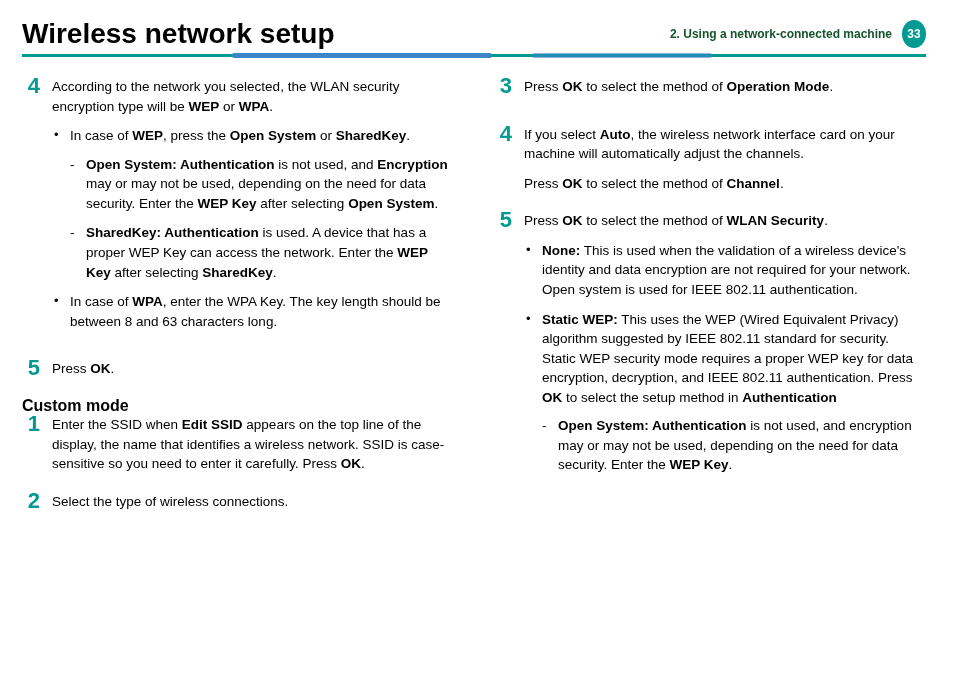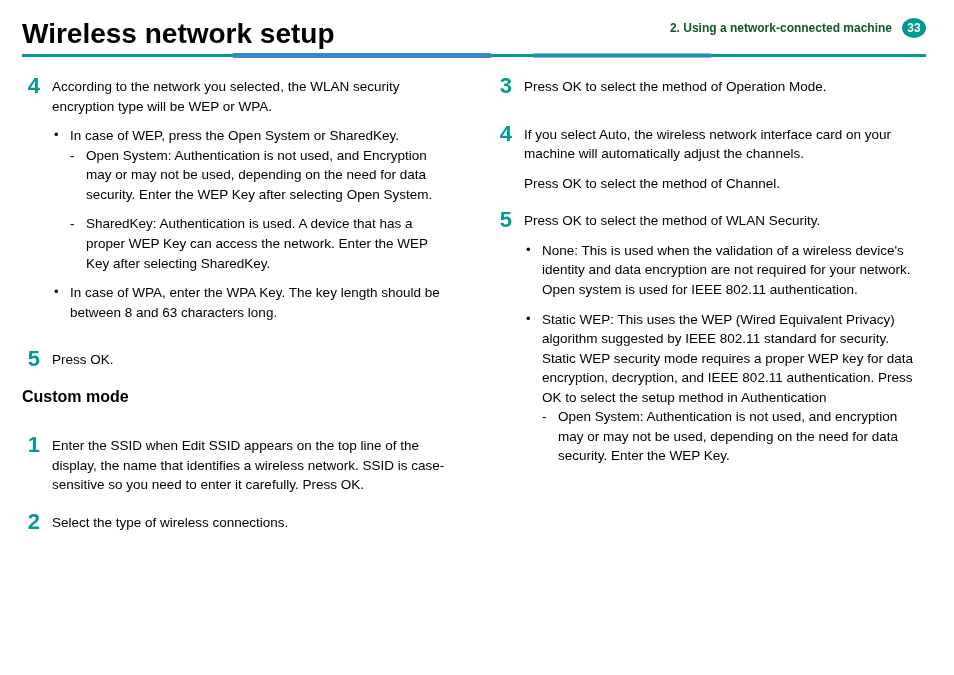--- a/index.html
+++ b/index.html
@@ -8,41 +8,41 @@
       width: 954px;
       height: 675px;
       background: #fff;
       color: #000;
       position: relative;
       padding: 18px 28px 20px 22px;
     }
     .header {
       display: flex;
       justify-content: space-between;
-      align-items: flex-start;
+      align-items: center;
       margin-bottom: 4px;
     }
     .page-title {
       font-size: 28px;
       font-weight: 700;
       color: #000;
     }
     .header-right {
       display: flex;
       align-items: center;
       gap: 10px;
     }
     .chapter-label {
       font-size: 12px;
       font-weight: 700;
       color: #14532d;
     }
     .page-badge {
       width: 24px;
-      height: 20px;
+      height: 28px;
       border-radius: 50%;
       background: #009a93;
       color: #fff;
       font-size: 12px;
       font-weight: 700;
       display: flex;
       align-items: center;
       justify-content: center;
     }
     .rule {
@@ -114,41 +114,41 @@
     ul.bullets > li::before {
       content: "•";
       position: absolute;
       left: 2px;
       top: 0;
       font-size: 13px;
     }
     ul.dashes {
       list-style: none;
       padding-left: 0;
-      margin-top: 0;
+      margin-top: 9px;
     }
     ul.dashes > li {
       position: relative;
       padding-left: 16px;
       margin-bottom: 10px;
       font-size: 13.5px;
       line-height: 1.45;
     }
     ul.dashes > li::before {
       content: "-";
       position: absolute;
       left: 0;
       top: 0;
     }
     .subheading {
       font-size: 16px;
       font-weight: 700;
-      margin: 14px 0 30px 0;
-    }
-    b { font-weight: 400; }
+      margin: 14px 0 0 0;
+    }
+    b { font-weight: 700; }
   </style>
 </head>
 <body>
 
 <div class="header">
   <h1 class="page-title">Wireless network setup</h1>
   <div class="header-right">
     <span class="chapter-label">2.  Using a network-connected machine</span>
     <span class="page-badge">33</span>
   </div>

